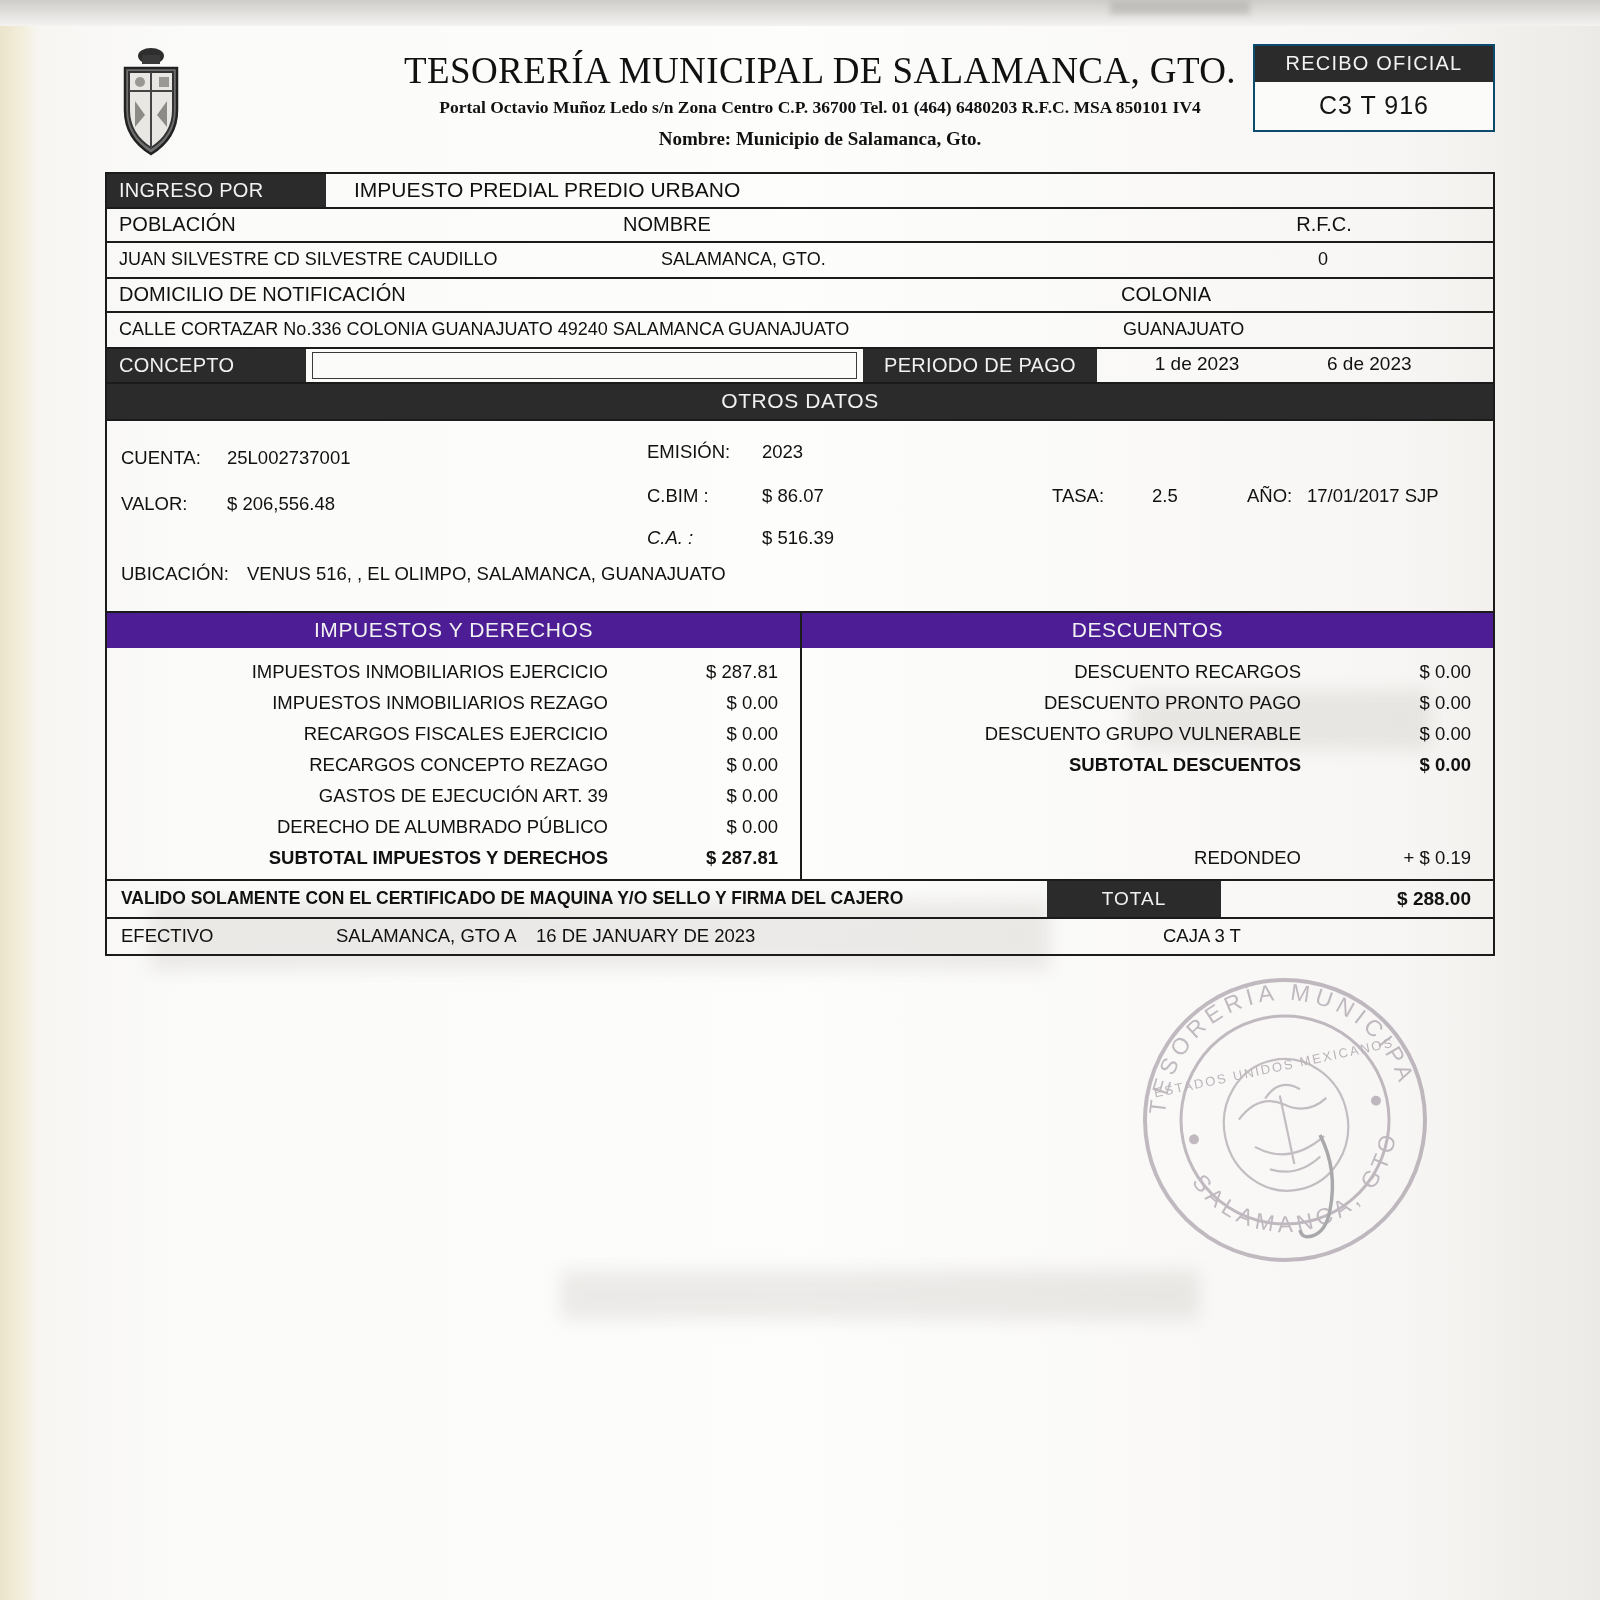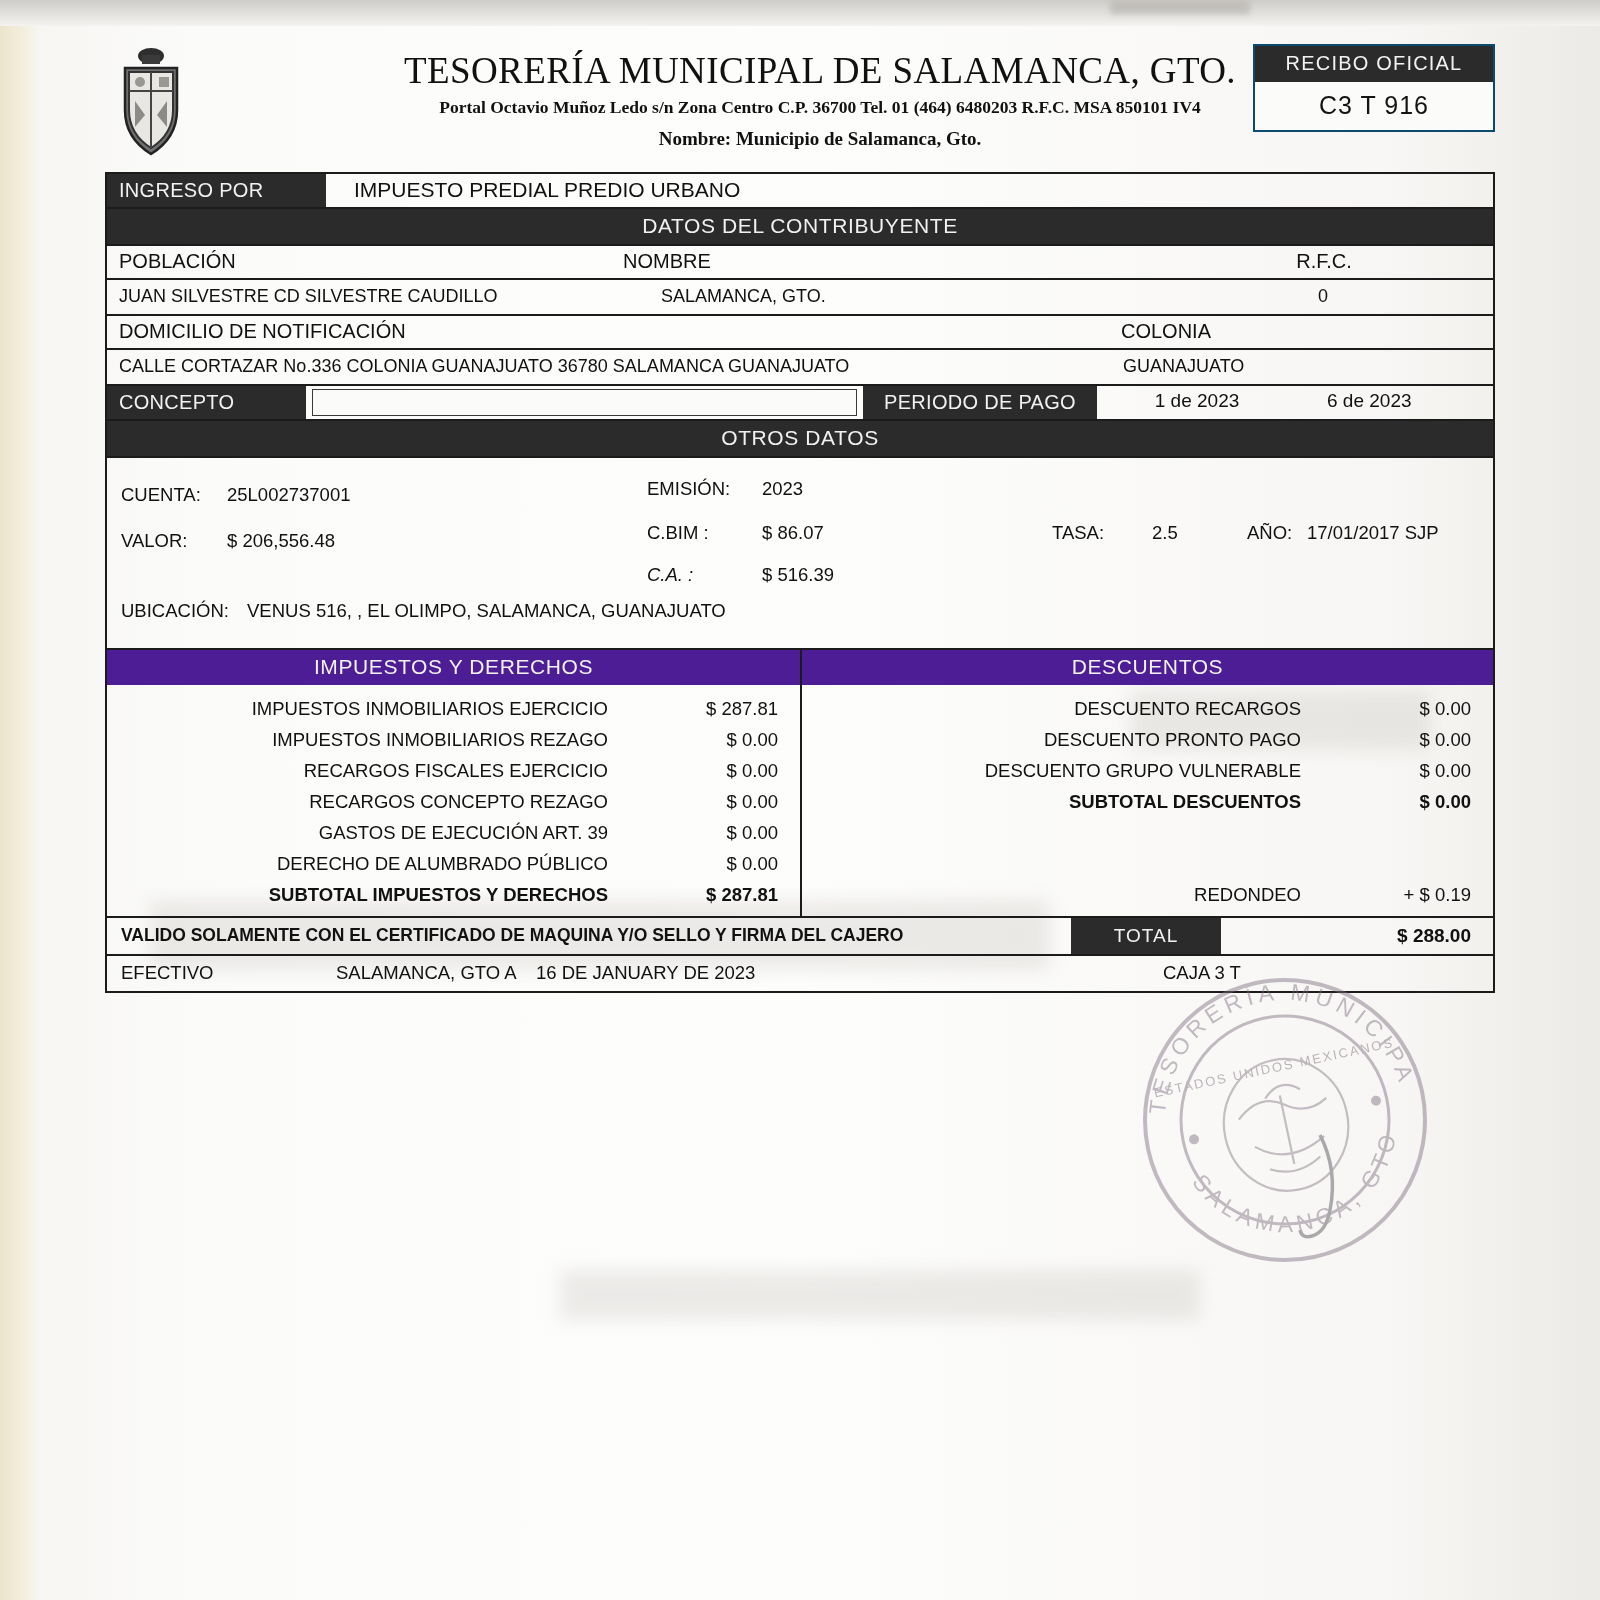--- a/index.html
+++ b/index.html
@@ -179,21 +179,21 @@
     padding: 7px 0 7px 14px;
     flex: 1;
   }
   .total-lbl {
     background: #2b2b2b;
     color: #f1f1f1;
     width: 150px;
     text-align: center;
     font-size: 19px;
     letter-spacing: 1px;
-    padding: 7px 0;
+    padding: 7px 12px;
   }
   .total-amt {
     width: 250px;
     text-align: right;
     padding: 7px 22px 7px 0;
     font-size: 19px;
     font-weight: bold;
   }
   .footrow { display: flex; font-size: 18.5px; }
   .footrow .f1 { width: 215px; padding: 6px 0 7px 14px; }
@@ -265,41 +265,40 @@
     </div>
   </div>
 
   <div class="frame">
 
     <div class="row bb">
       <div class="lbl-dark" style="width:195px;">INGRESO POR</div>
       <div class="cell" style="flex:1; font-size:21px; padding-left:28px;">IMPUESTO PREDIAL PREDIO URBANO</div>
     </div>
 
-    <div class="section-title bb">DATOS DEL CONTRIBUYENTE</div>
 
     <div class="row bb">
       <div class="hdr-label" style="width:480px;">POBLACIÓN</div>
       <div class="hdr-label" style="width:520px;">NOMBRE</div>
       <div class="hdr-label" style="flex:1; text-align:center;">R.F.C.</div>
     </div>
 
     <div class="row bb">
       <div class="value-line" style="width:520px;">JUAN SILVESTRE CD SILVESTRE CAUDILLO</div>
       <div class="value-line" style="width:480px;">SALAMANCA, GTO.</div>
       <div class="value-line" style="flex:1; text-align:center;">0</div>
     </div>
 
     <div class="row bb">
       <div class="hdr-label" style="flex:1;">DOMICILIO DE NOTIFICACIÓN</div>
       <div class="hdr-label" style="width:360px;">COLONIA</div>
     </div>
 
     <div class="row bb">
-      <div class="value-line" style="flex:1;">CALLE CORTAZAR No.336   COLONIA GUANAJUATO 36780 SALAMANCA GUANAJUATO</div>
+      <div class="value-line" style="flex:1;">CALLE CORTAZAR No.336   COLONIA GUANAJUATO 49240 SALAMANCA GUANAJUATO</div>
       <div class="value-line" style="width:360px;">GUANAJUATO</div>
     </div>
 
     <div class="row bb">
       <div class="lbl-dark" style="width:175px;">CONCEPTO</div>
       <div class="cell" style="width:545px; background:#fbfbfa; border:1px solid #3a3a3a; margin:3px 6px;"></div>
       <div class="lbl-dark" style="width:210px; text-align:center;">PERIODO DE PAGO</div>
       <div class="cell" style="width:200px; text-align:center;">1 de 2023</div>
       <div class="cell" style="flex:1; text-align:left; padding-left:30px;">6 de 2023</div>
     </div>

